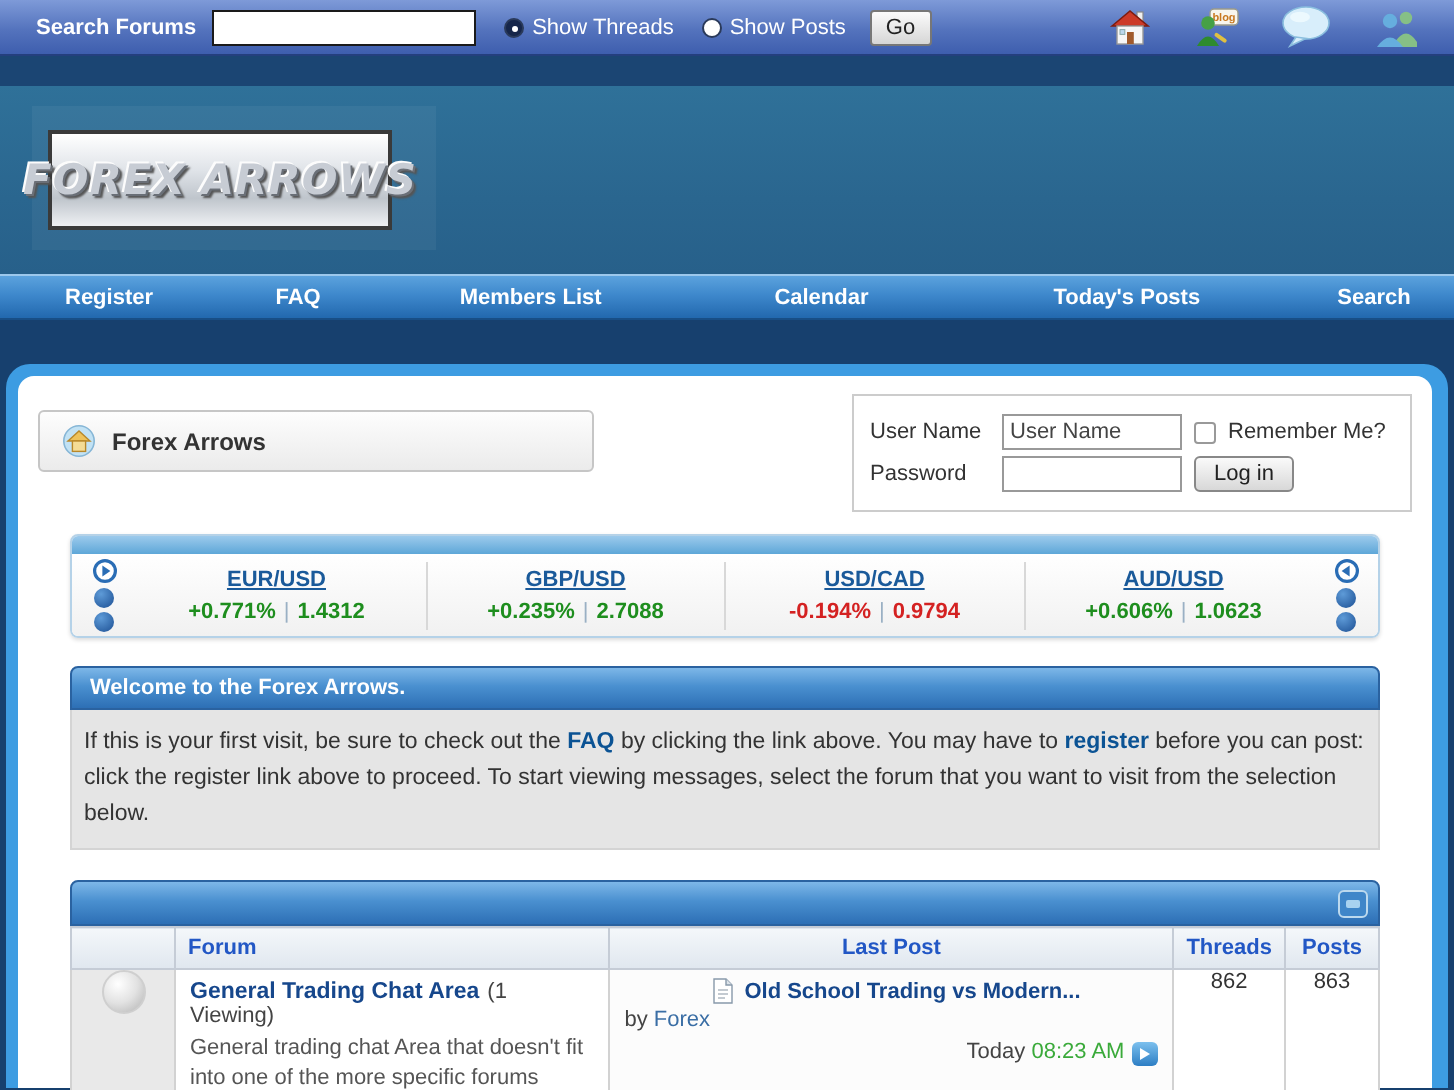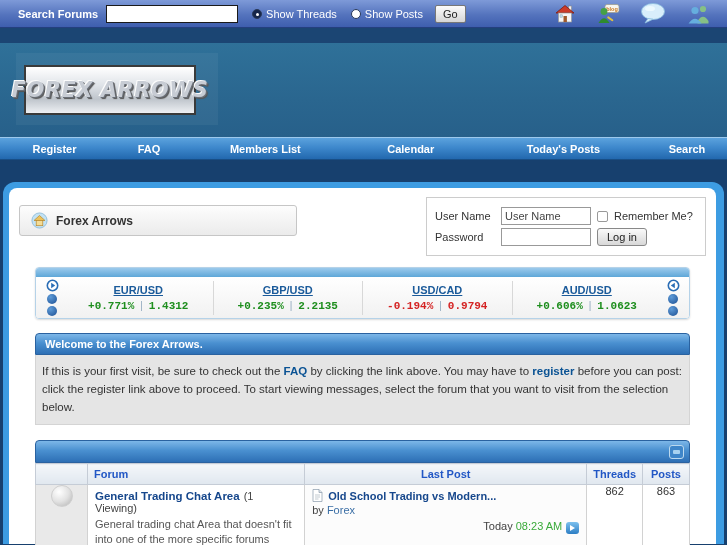--- a/index.html
+++ b/index.html
@@ -57,21 +57,21 @@
 
   
   .ticker { margin: 11px 16px 0; border:1px solid #b5d2e8; border-radius:4px; overflow:hidden; box-shadow:0 1px 2px rgba(0,0,0,0.15); }
   .ticker-top { height:9px; background:linear-gradient(180deg,#9ccaec,#5ea7d8); }
   .ticker-body { display:flex; align-items:center; background:linear-gradient(180deg,#ffffff,#f1f1f1); height:41px; padding:0 4px; }
   .ticker-nav { display:flex; flex-direction:column; align-items:center; gap:2px; width:24px; flex:none; }
   .nav-dot { width:10px; height:10px; border-radius:50%; background:radial-gradient(circle at 35% 30%, #5e9bd8, #1c4f93); display:inline-block; }
   .pair-col { flex:1; text-align:center; padding:3px 0; }
   .pair-col + .pair-col { border-left:1px solid #d8d8d8; }
   .pair-name { color:#1a5a9a; font-weight:bold; text-decoration:underline; font-size:11px; }
-  .pair-vals { font-weight:bold; margin-top:4px; font-size:11px;font-family:Liberation Mono, monospace; }
+  .pair-vals { font-weight:bold; margin-top:4px; font-size:11px; }
   .pair-vals.up { color:#1e8e1e; } .pair-vals.down { color:#d42222; }
   .pair-vals .sep { color:#9ab0c4; padding:0 4px; font-weight:normal; }
 
   
   .welcome { margin: 14px 16px 0; }
   .welcome-header { background:linear-gradient(180deg,#7db7e8 0%,#4a90d0 45%,#2d6fb5 100%);
                     color:#fff; font-weight:bold; padding:4px 9px; border-radius:4px 4px 0 0; border:1px solid #2a62a0; }
   .welcome-body { border:1px solid #d4d4d4; border-top:none; background:#e5e5e5; padding:8px 6px; color:#333;
                   font-size:11.5px; line-height:1.55; }
   .inline-link { color:#0b5394; font-weight:bold; }
@@ -92,21 +92,21 @@
   th.th-forum { text-align:left; }
   table.forums td { border:1px solid #d2d2d2; vertical-align:top; font-size:11px; }
   td.icon-cell { background:#e9e9e9; text-align:center; vertical-align:middle; }
   .sphere { display:inline-block; width:22px; height:22px; border-radius:50%;
             background:radial-gradient(circle at 35% 30%, #ffffff, #e2e2e2 50%, #c0c0c0 85%); border:1px solid #cfcfcf; }
   td.forum-cell { background:#fff; padding:5px 7px; }
   .forum-title { color:#16478c; font-weight:bold; font-size:11.5px; }
   .viewing { color:#444; margin-left:4px; }
   .forum-desc { color:#555; margin-top:3px; line-height:1.35; }
   td.lastpost-cell { background:#fcfcfc; padding:4px 7px; }
-  .lp-titleline { display:flex; align-items:center; gap:5px; }
+  .lp-titleline { display:flex; align-items:center; gap:5px;margin-left:44px; }
   .lp-title { color:#16478c; font-weight:bold; }
   .lp-by { color:#444; margin-top:2px; }
   .lp-author { color:#3a6ea5; }
   .lp-time { text-align:right; color:#444; margin-top:4px; }
   .lp-time .time-val { color:#3aaa3a; }
   .go-arrow { width:13px; height:12px; background:linear-gradient(#7cc0ee,#2d7ec4); border-radius:3px;
               display:inline-block; position:relative; vertical-align:middle; margin-left:4px; cursor:pointer; }
   .go-arrow::after { content:''; position:absolute; left:4px; top:3px; border-left:5px solid #fff;
                      border-top:3px solid transparent; border-bottom:3px solid transparent; }
   td.num-cell { background:#fff; text-align:center; vertical-align:middle; color:#333; }
@@ -225,21 +225,21 @@
 
       <div class="pair-col">
         <a class="pair-name">EUR/USD</a>
         <div class="pair-vals up">
           <span>+0.771%</span><span class="sep">|</span><span>1.4312</span>
         </div>
       </div>
       <div class="pair-col">
         <a class="pair-name">GBP/USD</a>
         <div class="pair-vals up">
-          <span>+0.235%</span><span class="sep">|</span><span>2.2135</span>
+          <span>+0.235%</span><span class="sep">|</span><span>2.7088</span>
         </div>
       </div>
       <div class="pair-col">
         <a class="pair-name">USD/CAD</a>
         <div class="pair-vals down">
           <span>-0.194%</span><span class="sep">|</span><span>0.9794</span>
         </div>
       </div>
       <div class="pair-col">
         <a class="pair-name">AUD/USD</a>

